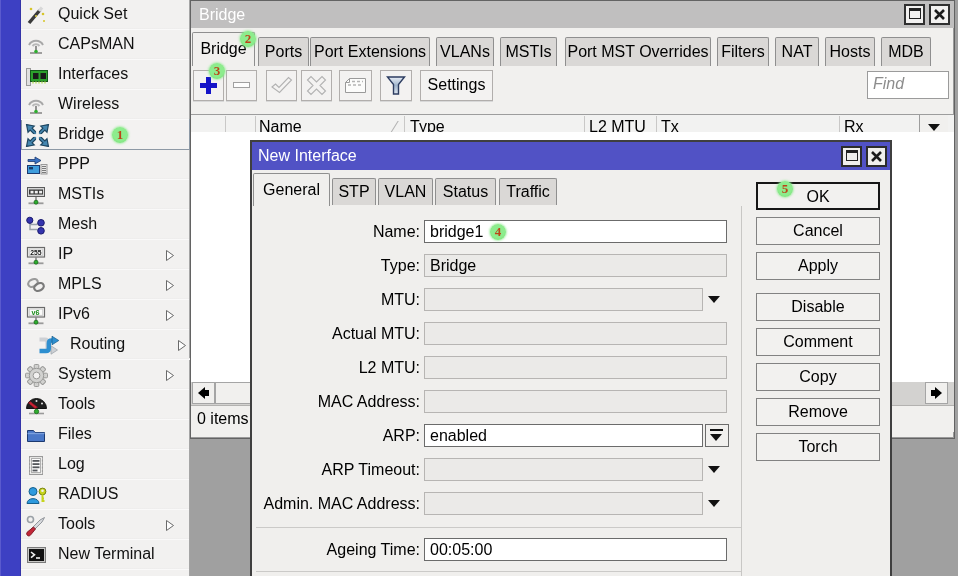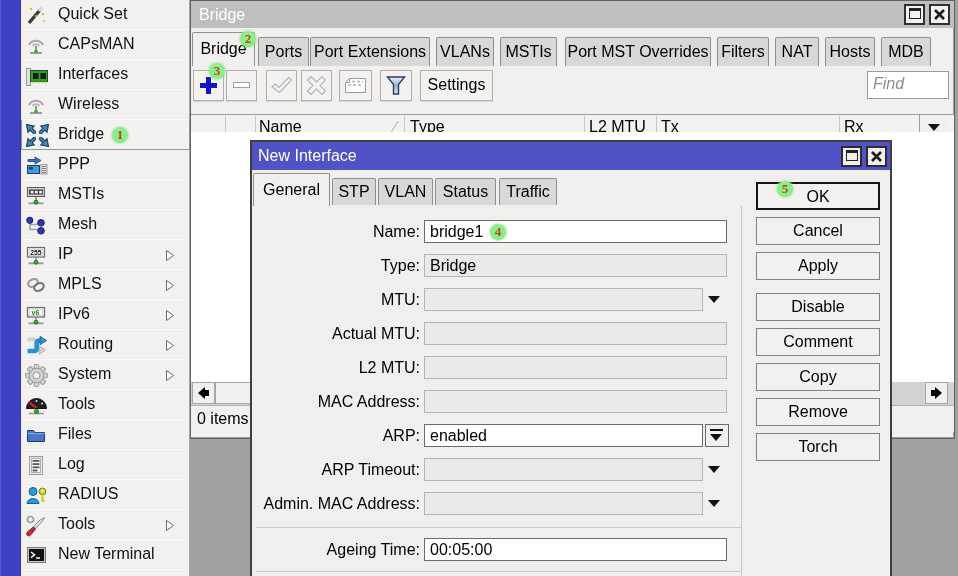--- a/index.html
+++ b/index.html
@@ -187,21 +187,21 @@
           <text x="6.5" y="10.9" font-size="7.2" font-weight="bold" font-family="Liberation Sans" fill="#1a8a1a">v6</text>
           <line x1="11" y1="13" x2="11" y2="18" stroke="#8a8a8a" stroke-width="1.6"></line>
           <line x1="3.5" y1="19.3" x2="18.5" y2="19.3" stroke="#9a9a9a" stroke-width="1.8"></line>
           <circle cx="11" cy="18.2" r="2" fill="#2fae2f" stroke="#1a6a1a" stroke-width="0.8"></circle>
         </svg></span>
       <span class="lbl">IPv6</span>
       <svg class="arr" width="10" height="13">
         <path d="M1.5 1.5 L8.5 6.5 L1.5 11.5 Z" fill="#fdfdfd" stroke="#6a6a6a"></path>
       </svg>
     </div>
-<div class="mi" style="top:330px;">
+<div class="mi" style="top:330px;margin-left:12px;">
       <span class="ic"><svg width="23" height="23">
           <path d="M2.5 5.5 L8 5.5 Q10.5 5.5 10.5 8 L10.5 13.5 Q10.5 16 13 16 L14.5 16" fill="none" stroke="#cdd0d4" stroke-width="4.2"></path>
           <path d="M2.5 3.4 L2.5 7.6 M2.5 5.5 L8 5.5 Q10.5 5.5 10.5 8 L10.5 13.5 Q10.5 16 13 16 L14.5 16" fill="none" stroke="#9aa0a8" stroke-width="0.01"></path>
           <path d="M14 11.8 L20.5 16 L14 20.2 Z" fill="#cdd0d4" stroke="#9aa0a8" stroke-width="0.7"></path>
           <path d="M2.5 17 L9 17 Q11.8 17 11.8 14.2 L11.8 9.3 Q11.8 6.5 14.6 6.5 L15.5 6.5" fill="none" stroke="#2e8fd0" stroke-width="4.4"></path>
           <path d="M15 2.2 L21.8 6.5 L15 10.8 Z" fill="#2e8fd0" stroke="#155a88" stroke-width="0.7"></path>
         </svg></span>
       <span class="lbl">Routing</span>
       <svg class="arr" width="10" height="13">
         <path d="M1.5 1.5 L8.5 6.5 L1.5 11.5 Z" fill="#fdfdfd" stroke="#6a6a6a"></path>

